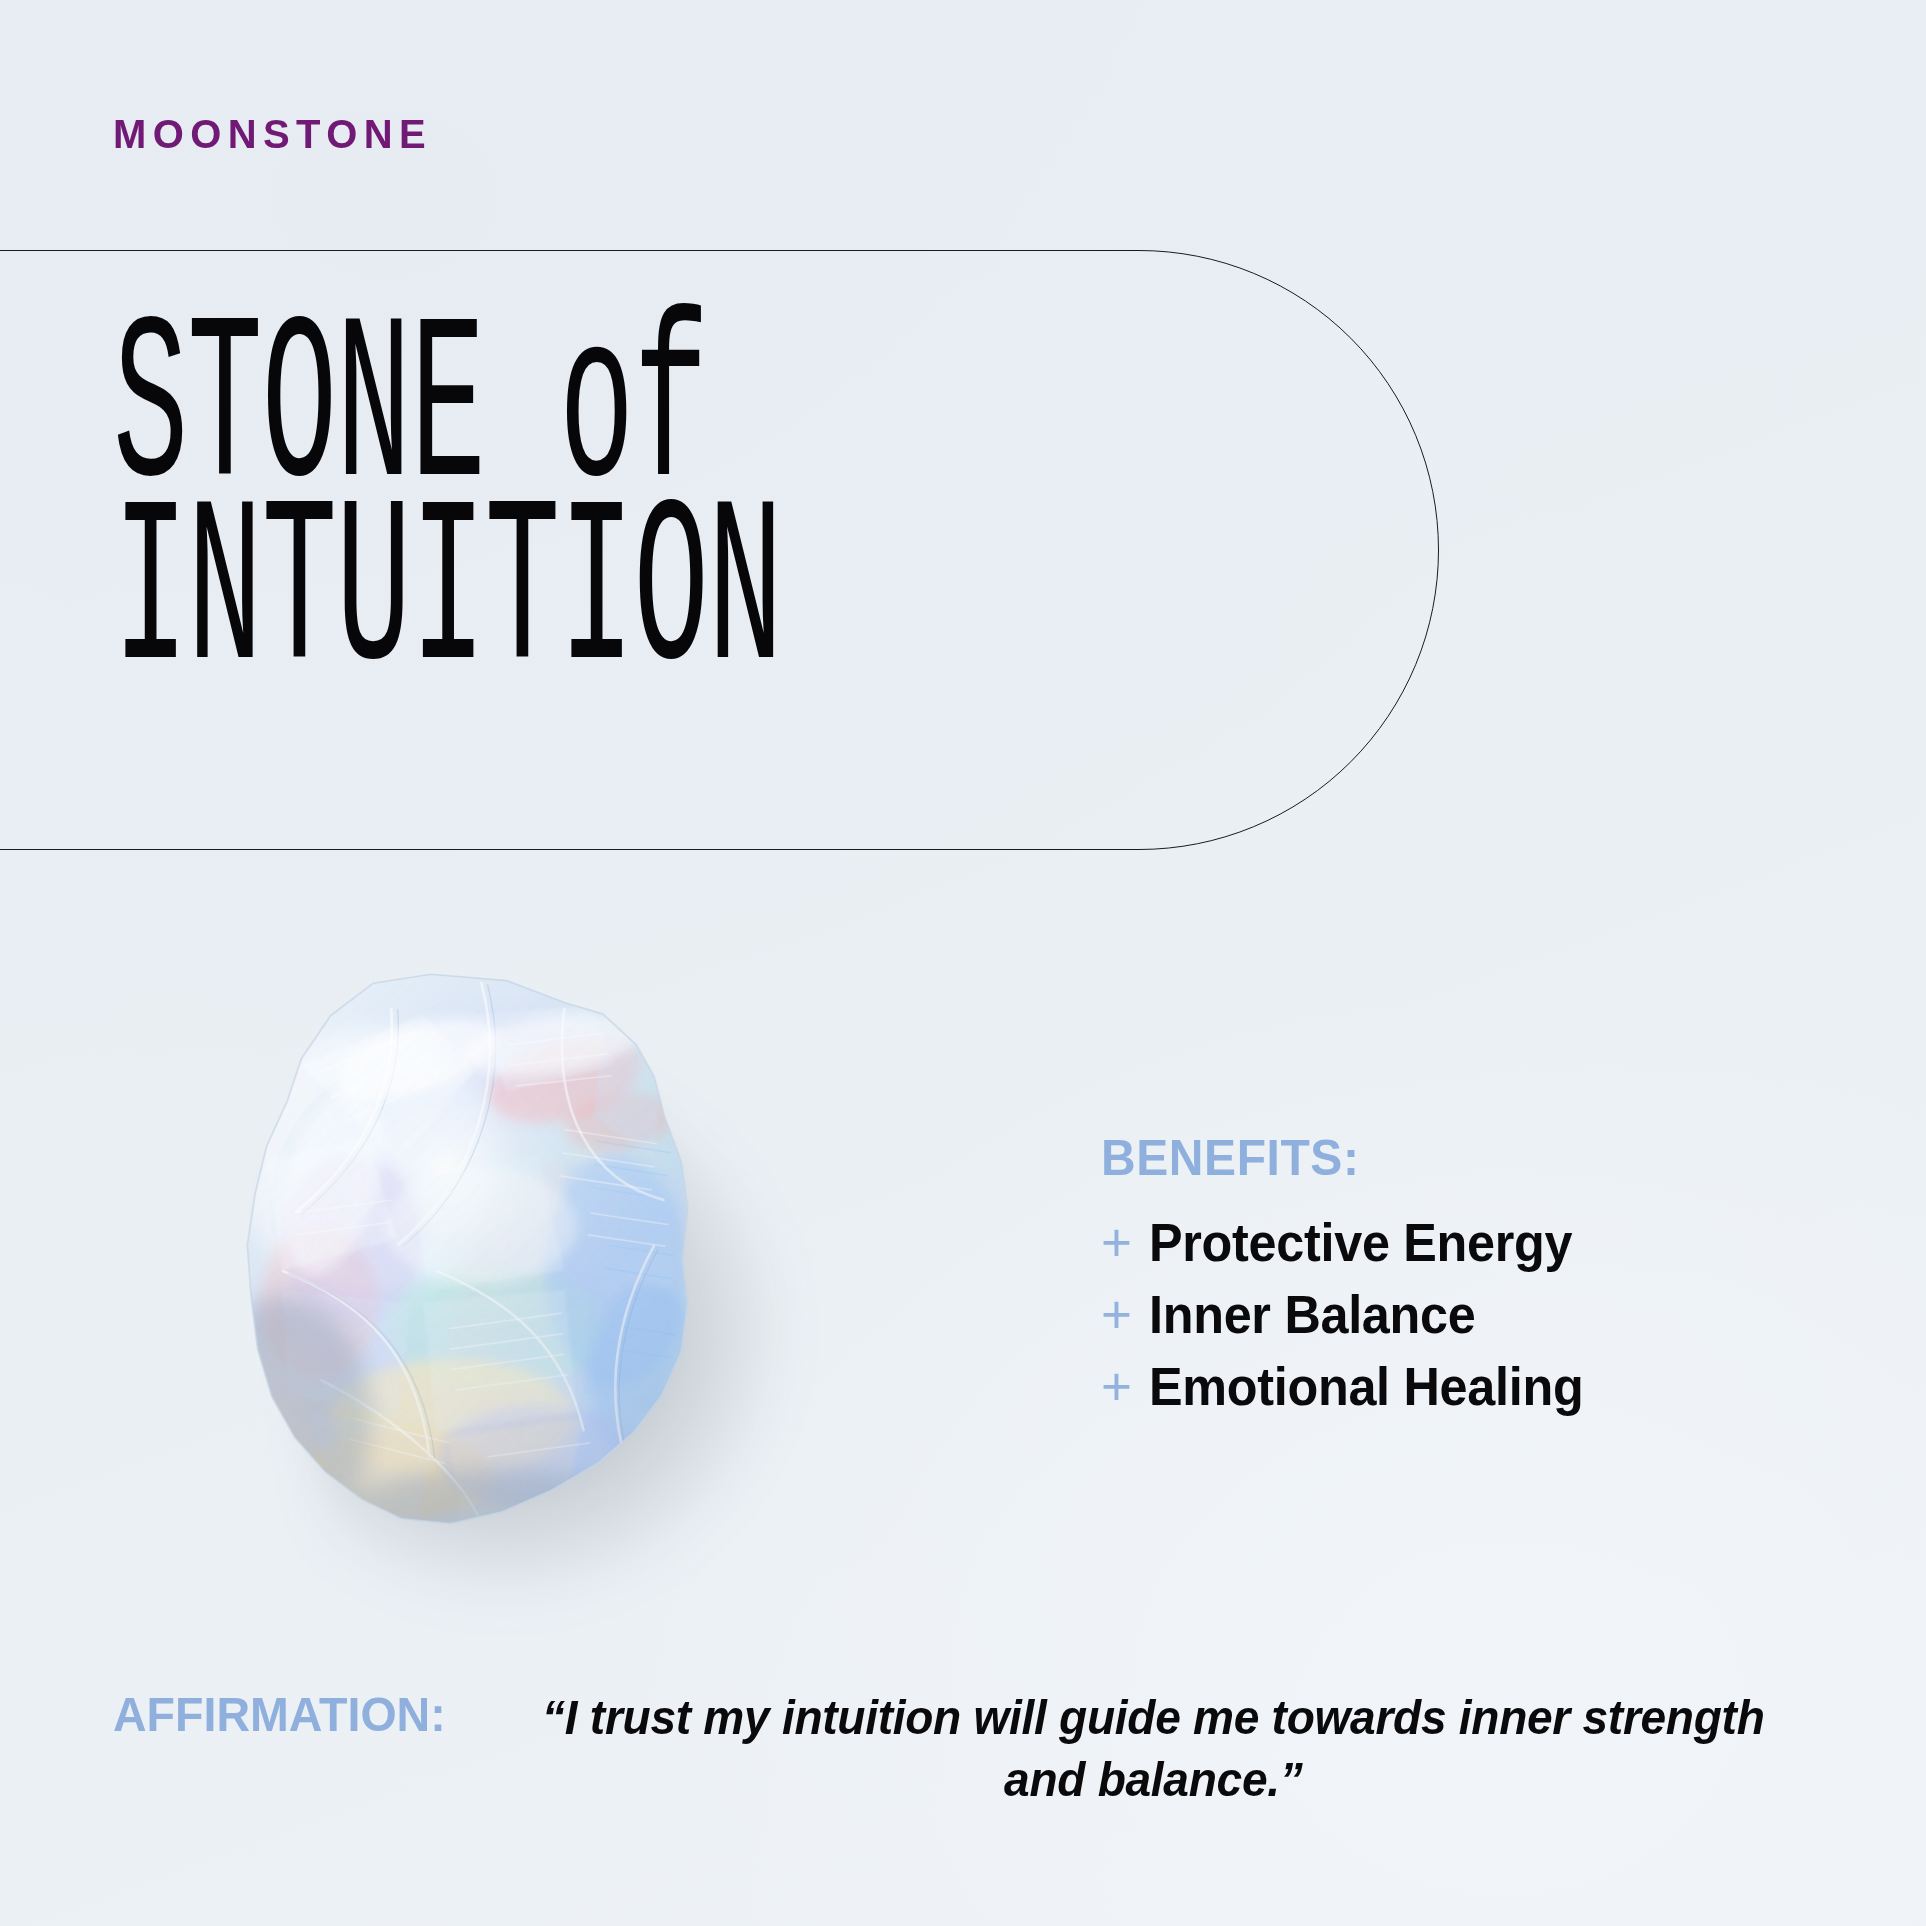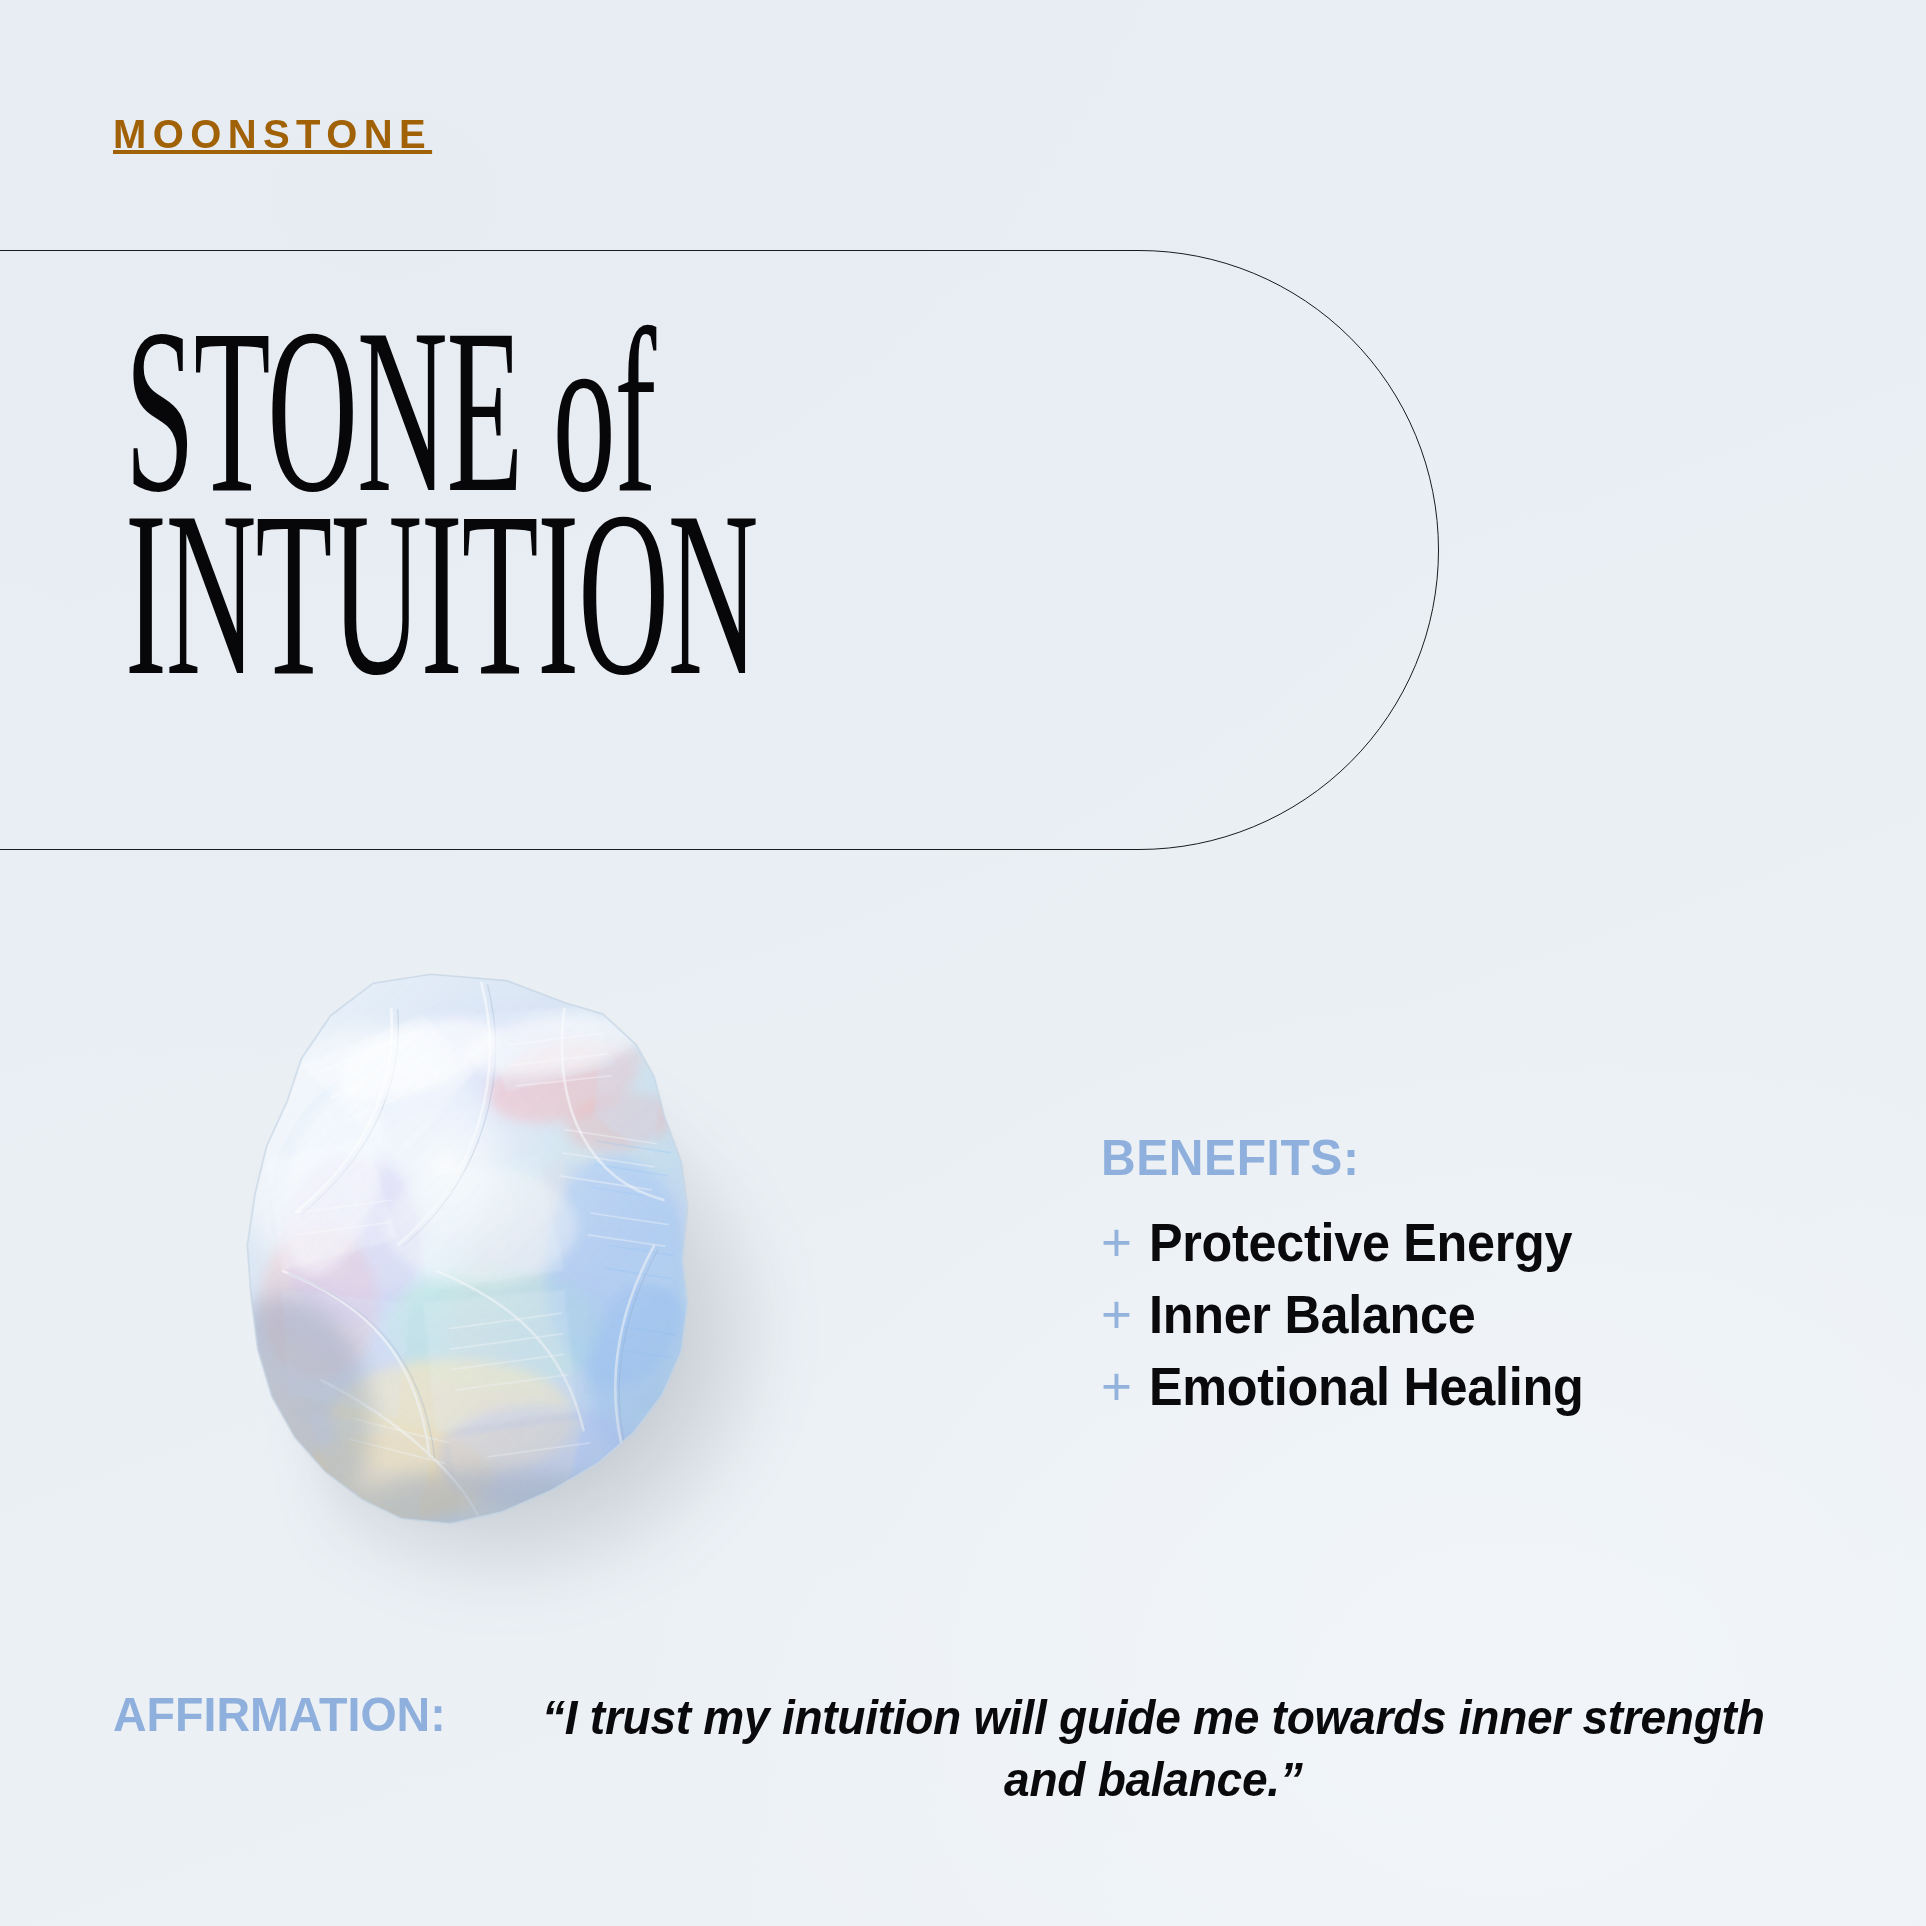--- a/index.html
+++ b/index.html
@@ -24,41 +24,40 @@
       linear-gradient(160deg, #e7edf3 0%, #eaeff4 45%, #eef2f6 100%);
   }
 
   
   #eyebrow {
     position:absolute;
     left:113px; top:114px;
     font-size:40px;
     font-weight:bold;
     letter-spacing:6.4px;
-    color:#a16207;
+    color:#701a75;
     line-height:1;
-    text-decoration:underline;
   }
 
   
   #pill {
     position:absolute;
     left:-39px; top:250px;
     width:1478px; height:600px;
     border:1.9px solid #1b1b1f;
     border-radius:0 302px 302px 0;
     background:transparent;
   }
 
   
   #title {
     position:absolute;
-    left:125px; top:302px;
+    left:113px; top:302px;
     width:1284px;
-    font-family:Liberation Serif, serif;
+    font-family:Liberation Mono, monospace;
     color:#07070a;
     line-height:0.94;
     letter-spacing:-1.3px;
   }
   .tline {
     display:block;
     font-size:161px;
     transform:scaleX(0.78) scaleY(1.46);
     transform-origin:left top;
     white-space:nowrap;

